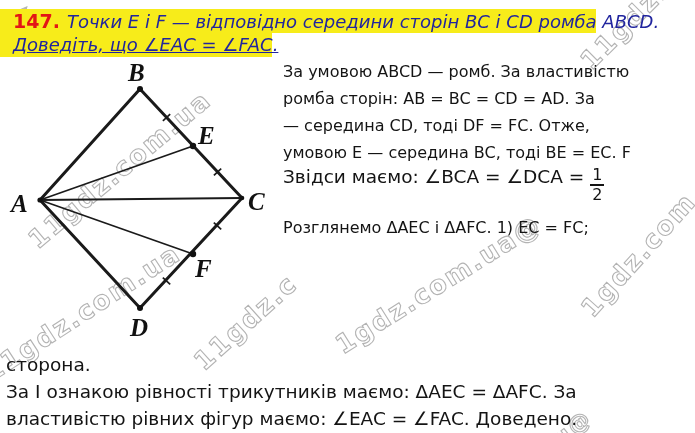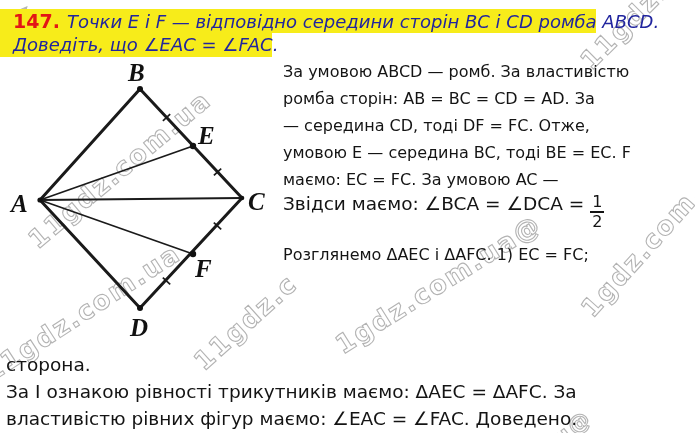--- a/index.html
+++ b/index.html
@@ -8,21 +8,21 @@
     overflow:hidden;font-family:"DejaVu Sans",sans-serif;color:#141414;
   }
   
   .header{position:absolute;left:0;top:9px;}
   .hline{
     height:24px;line-height:24px;font-size:18px;font-style:italic;
     color:#21259e;white-space:nowrap;background:#f7ec1a;padding-left:13px;
     box-sizing:border-box;
   }
   .hline1{width:596px;}
-  .hline2{width:272px;}
+  .hline2{width:272px;text-decoration:underline;}
   .pnum{color:#e31616;font-weight:700;font-style:normal;margin-right:7px;font-size:19px;}
   
   .fig{position:absolute;left:2px;top:60px;}
   .fig text{
     font-family:"Liberation Serif","DejaVu Serif",serif;
     font-style:italic;font-weight:700;font-size:25px;fill:#111;
   }
   
   .rcol{position:absolute;left:283px;top:58px;width:412px;}
   .rline{font-size:16px;line-height:27px;white-space:nowrap;}
@@ -91,21 +91,20 @@
     <text x="128" y="276">D</text>
     <text x="196" y="84">E</text>
     <text x="193" y="217">F</text>
   </svg>
 
   <div class="rcol">
     <div class="rline">За умовою ABCD — ромб. За властивістю</div>
     <div class="rline">ромба сторін: AB = BC = CD = AD. За</div>
     <div class="rline">— середина CD, тоді DF = FC. Отже,</div>
     <div class="rline">умовою E — середина BC, тоді BE = EC. F</div>
-    <div class="rline">маємо: EC = FC. За умовою AC —</div>
 
     <div class="fracline">
       <span>Звідси маємо: ∠BCA = ∠DCA =</span>
       <span class="frac">
         <span class="fn">1</span>
         <span class="fd">2</span>
       </span>
     </div>
 
     <div class="grp2">

